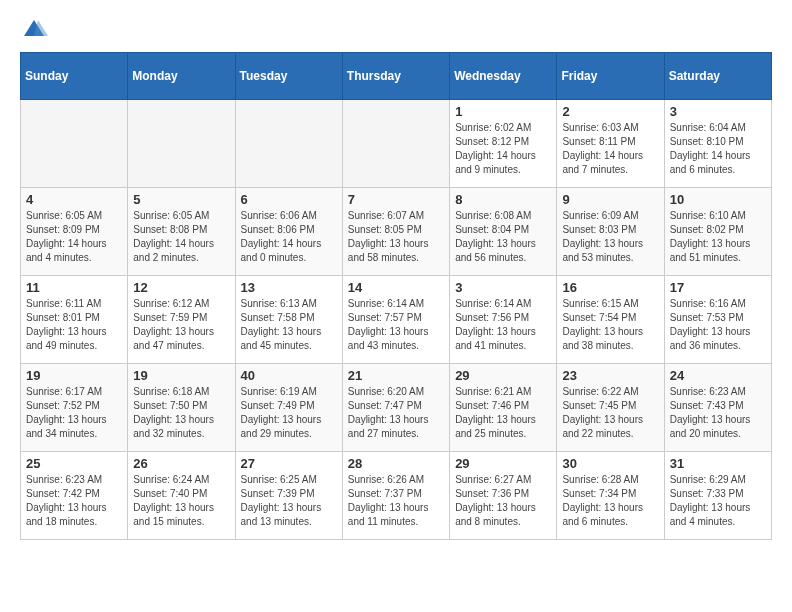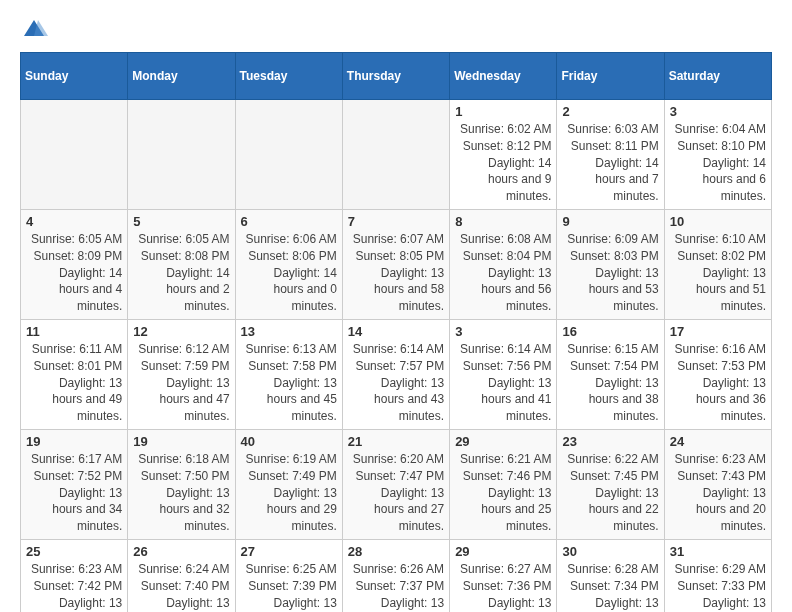--- a/index.html
+++ b/index.html
@@ -80,24 +80,23 @@
     td.empty {
       background: #f5f5f5;
     }
     .day-number {
       font-size: 13px;
       font-weight: bold;
       color: #333;
       margin-bottom: 2px;
     }
     .day-info {
-      font-size: 12px;
+      font-size: 10px;
       color: #444;
       line-height: 1.4;
-      text-align: right;
     }
     tr:nth-child(odd) td:not(.empty) {
       background: #fff;
     }
     tr:nth-child(even) td:not(.empty) {
       background: #f9f9f9;
     }
   </style>
 </head>
 <body>

